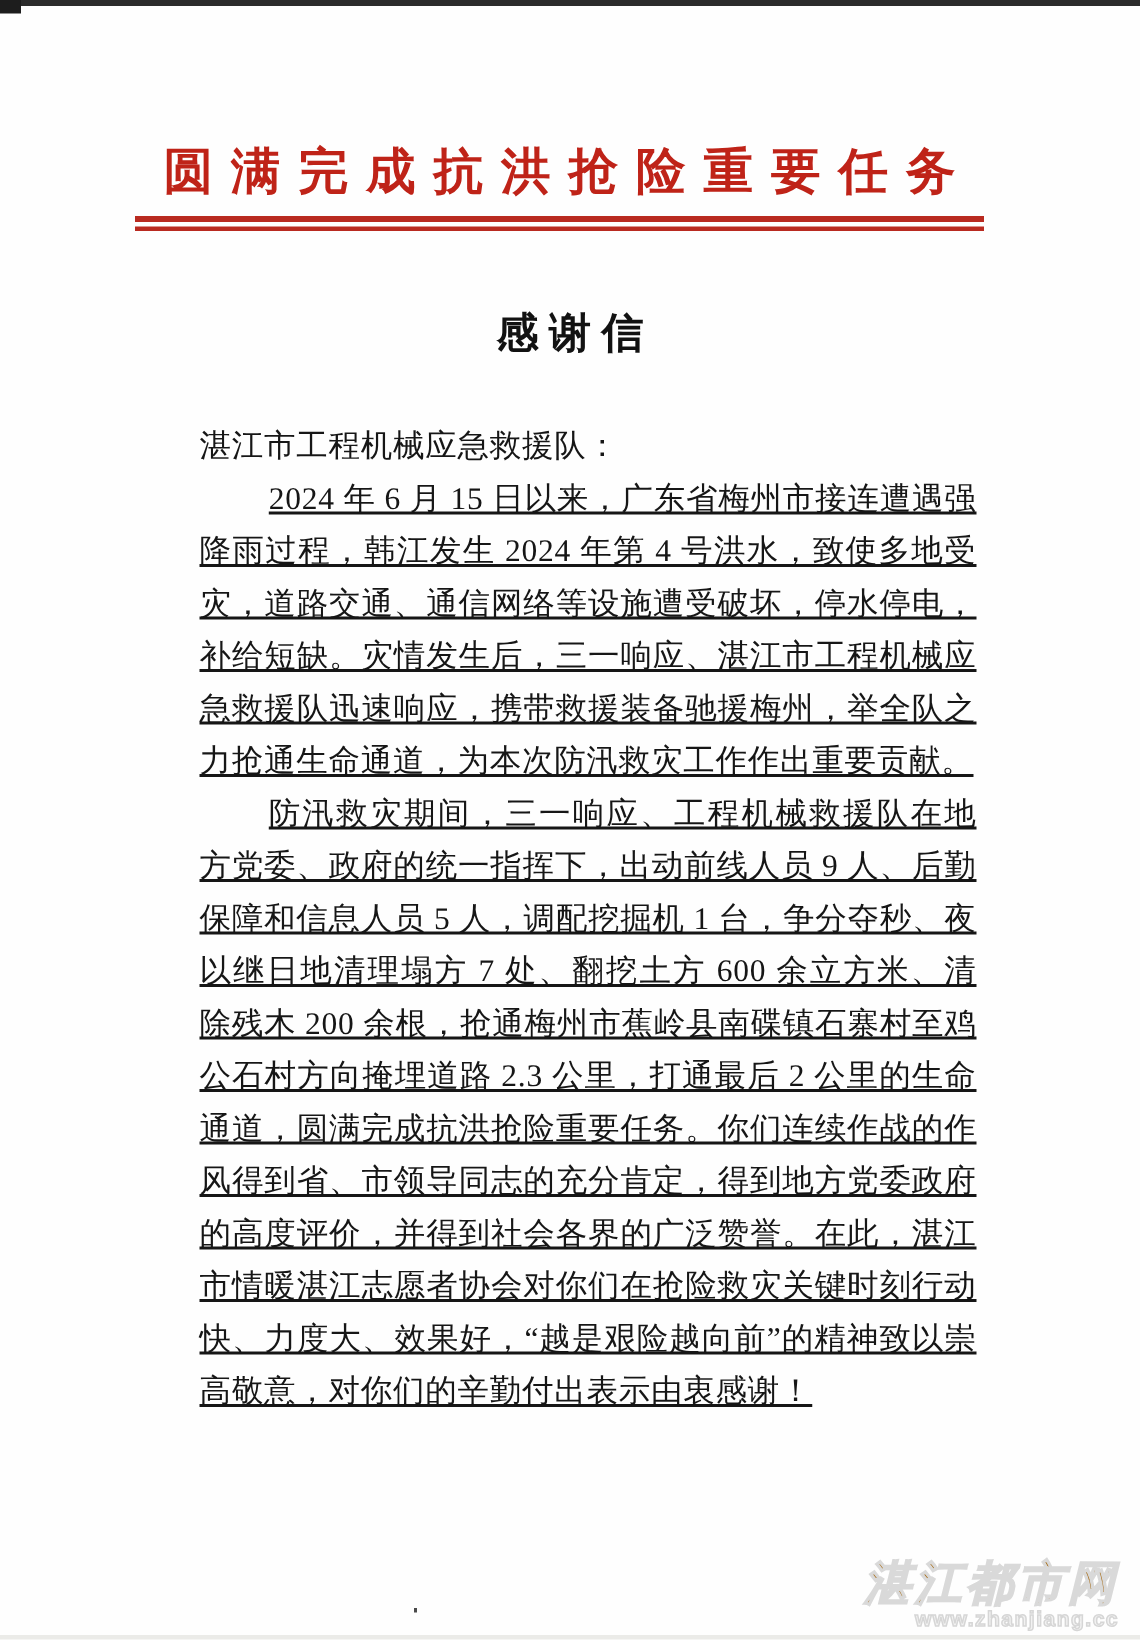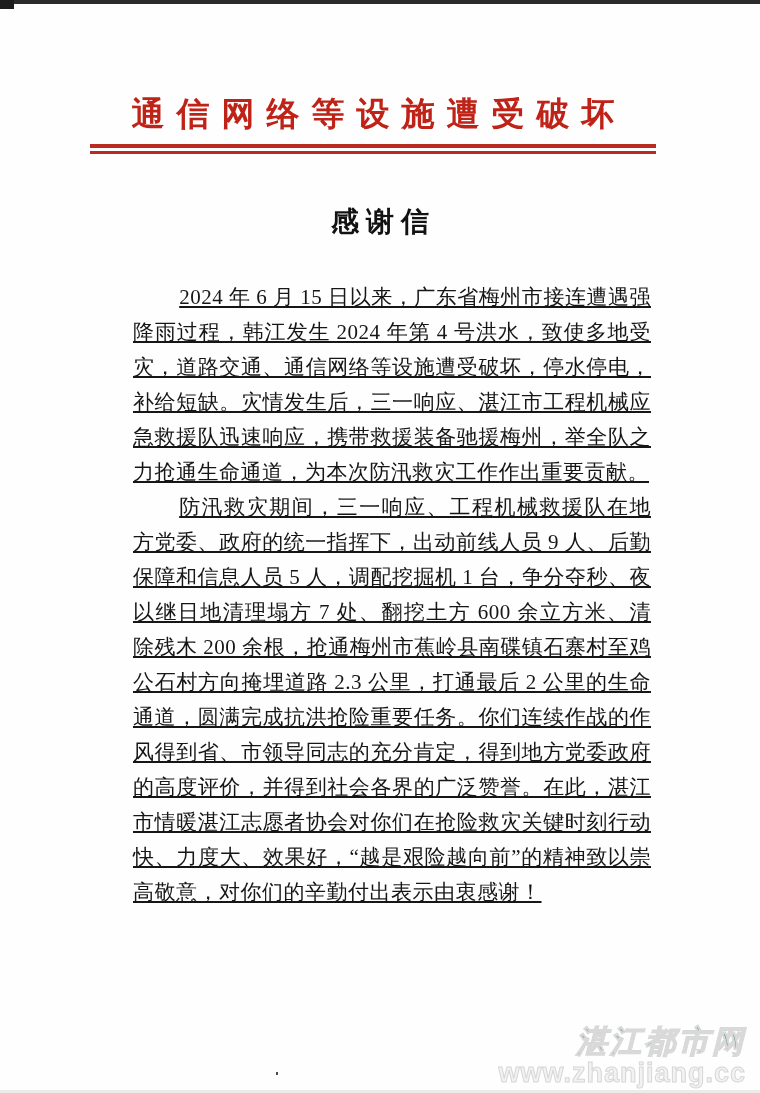--- a/index.html
+++ b/index.html
@@ -83,25 +83,25 @@
     right: 14px; bottom: 6px;
     text-align: right;
     line-height: 1.05;
     user-select: none;
   }
   .wm-name {
     font-size: 31px;
     font-weight: bold;
     font-style: italic;
     letter-spacing: 3px;
-    color: #15803d;
+    color: #a16207;
     -webkit-text-stroke: 1.2px #d9d9d9;
   }
   .wm-url {
-    font-size: 27px;
+    font-size: 14px;
     font-weight: bold;
     letter-spacing: 1px;
     color: #f2f2f2;
     -webkit-text-stroke: 1px #d6d6d6;
     font-family: "Liberation Sans", sans-serif;
   }
   .speck {
     position: absolute; left: 276px; top: 1072px;
     width: 2px; height: 3px;
     background: #4a4a4a;
@@ -109,28 +109,29 @@
 </style>
 </head>
 <body>
 
 <div class="page">
 
   <div class="scan-edge-top"></div>
   <div class="scan-edge-top-left"></div>
 
   <div class="letterhead">
-    <div class="org-name">通信网络等设施遭受破坏</div>
+    <div class="org-name">圆满完成抗洪抢险重要任务</div>
     <div class="rule-thick"></div>
     <div class="rule-thin"></div>
   </div>
 
   <div class="doc-title">感谢信</div>
 
   <div class="letter-body">
+    <div class="salutation">湛江市工程机械应急救援队：</div>
     <p class="para para-1">2024 年 6 月 15 日以来，广东省梅州市接连遭遇强降雨过程，韩江发生 2024 年第 4 号洪水，致使多地受灾，道路交通、通信网络等设施遭受破坏，停水停电，补给短缺。灾情发生后，三一响应、湛江市工程机械应急救援队迅速响应，携带救援装备驰援梅州，举全队之力抢通生命通道，为本次防汛救灾工作作出重要贡献。</p>
     <p class="para para-2">防汛救灾期间，三一响应、工程机械救援队在地方党委、政府的统一指挥下，出动前线人员 9 人、后勤保障和信息人员 5 人，调配挖掘机 1 台，争分夺秒、夜以继日地清理塌方 7 处、翻挖土方 600 余立方米、清除残木 200 余根，抢通梅州市蕉岭县南碟镇石寨村至鸡公石村方向掩埋道路 2.3 公里，打通最后 2 公里的生命通道，圆满完成抗洪抢险重要任务。你们连续作战的作风得到省、市领导同志的充分肯定，得到地方党委政府的高度评价，并得到社会各界的广泛赞誉。在此，湛江市情暖湛江志愿者协会对你们在抢险救灾关键时刻行动快、力度大、效果好，“越是艰险越向前”的精神致以崇高敬意，对你们的辛勤付出表示由衷感谢！</p>
   </div>
 
   <div class="speck"></div>
 
   <div class="watermark">
     <div class="wm-name">湛江都市网</div>
     <div class="wm-url">www.zhanjiang.cc</div>
   </div>

